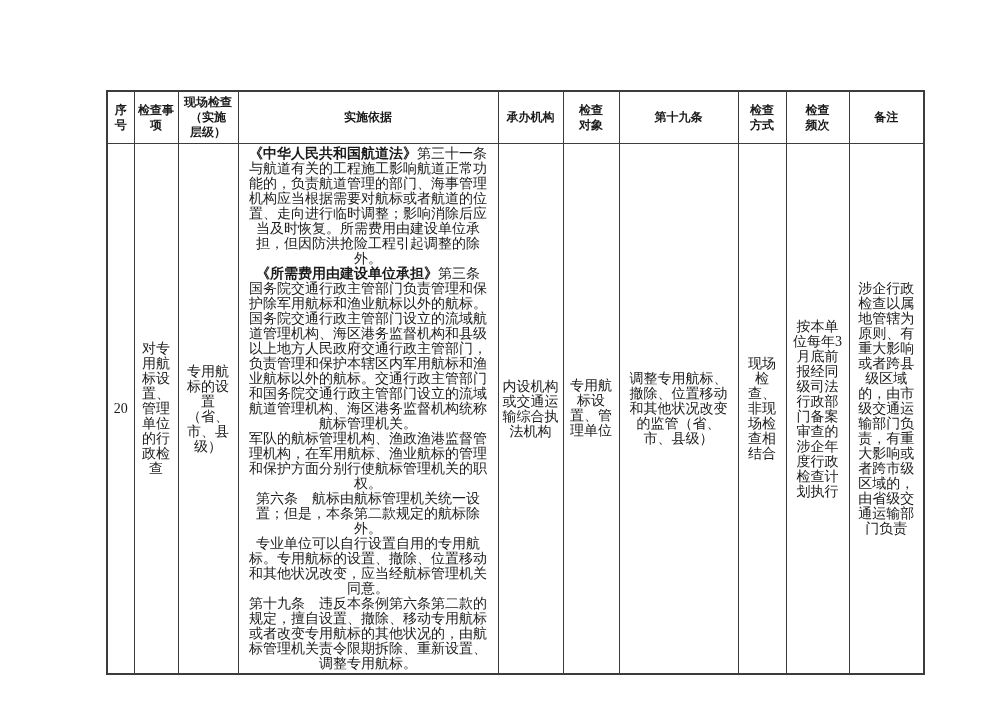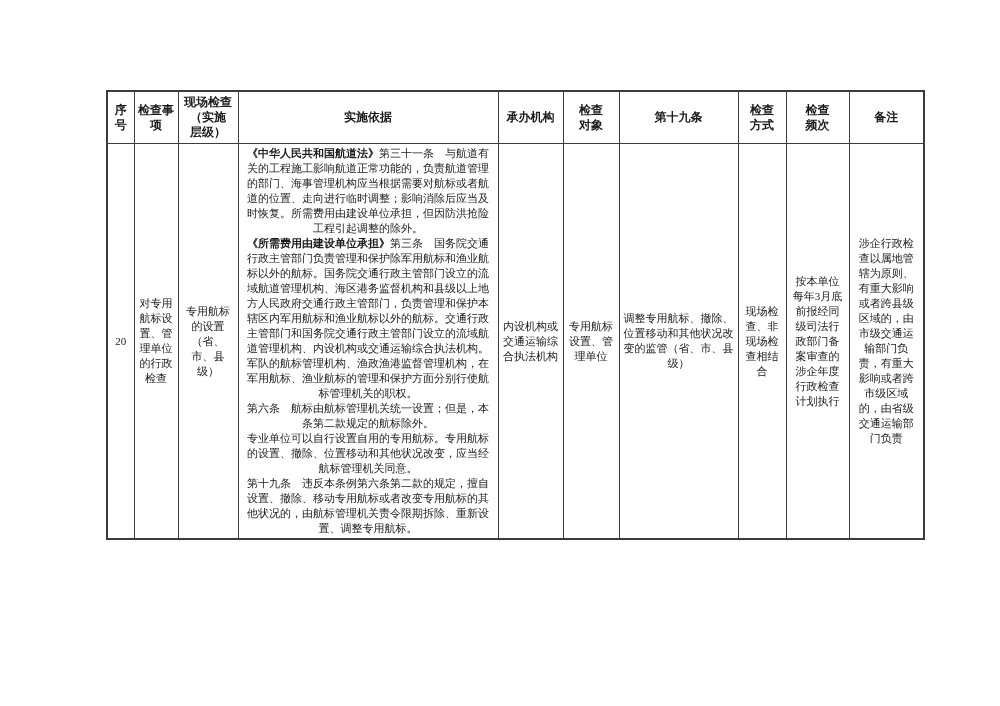--- a/index.html
+++ b/index.html
@@ -33,40 +33,40 @@
   table.insp th {
     font-size: 12px;
     font-weight: bold;
     line-height: 15px;
     text-align: center;
     white-space: pre-line;
     height: 47px;
     padding: 2px 2px;
   }
   table.insp td {
-    font-size: 11px;
+    font-size: 14px;
     line-height: 15px;
     text-align: center;
     height: 353px;
     padding: 2px 4px;
   }
   td.cell-basis {
     text-align: justify;
     font-size: 10.5px;
     line-height: 13.4px;
     padding: 2px 3px;
     vertical-align: middle;
   }
   td.cell-basis p {
     margin: 0;
   }
   td.cell-item    { padding: 2px 4px; line-height: 15px; }
   td.cell-subject { padding: 2px 5px; line-height: 15px; }
   td.cell-agency  { padding: 2px 4px; line-height: 15px; }
-  td.cell-target  { padding: 2px 6px; line-height: 15px; }
+  td.cell-target  { padding: 2px 6px; line-height: 15px; font-family: Liberation Mono, monospace; }
   td.cell-content { padding: 2px 4px; line-height: 16px; }
   td.cell-method  { padding: 2px 7px; line-height: 15px; }
   td.cell-frequency { padding: 2px 5px; line-height: 15px; text-align: left; }
   td.cell-remark    { padding: 2px 8px; line-height: 15px; text-align: left; }
   b.law-title { font-weight: bold; }
 </style>
 </head>
 <body>
 
 <div class="page">
@@ -104,21 +104,21 @@
         <th>备注</th>
       </tr>
     </thead>
     <tbody>
       <tr>
         <td class="cell-seq">20</td>
         <td class="cell-item">对专用航标设置、管理单位的行政检查</td>
         <td class="cell-subject">专用航标的设置（省、市、县级）</td>
         <td class="cell-basis">
           <p><b class="law-title">《中华人民共和国航道法》</b><span>第三十一条　与航道有关的工程施工影响航道正常功能的，负责航道管理的部门、海事管理机构应当根据需要对航标或者航道的位置、走向进行临时调整；影响消除后应当及时恢复。所需费用由建设单位承担，但因防洪抢险工程引起调整的除外。</span></p>
-          <p><b class="law-title">《所需费用由建设单位承担》</b><span>第三条　国务院交通行政主管部门负责管理和保护除军用航标和渔业航标以外的航标。国务院交通行政主管部门设立的流域航道管理机构、海区港务监督机构和县级以上地方人民政府交通行政主管部门，负责管理和保护本辖区内军用航标和渔业航标以外的航标。交通行政主管部门和国务院交通行政主管部门设立的流域航道管理机构、内设机构或交通运输综合执法机构。</span></p>
+          <p><b class="law-title">《所需费用由建设单位承担》</b><span>第三条　国务院交通行政主管部门负责管理和保护除军用航标和渔业航标以外的航标。国务院交通行政主管部门设立的流域航道管理机构、海区港务监督机构和县级以上地方人民政府交通行政主管部门，负责管理和保护本辖区内军用航标和渔业航标以外的航标。交通行政主管部门和国务院交通行政主管部门设立的流域航道管理机构、海区港务监督机构统称航标管理机关。</span></p>
           <p><b class="law-title"></b><span>军队的航标管理机构、渔政渔港监督管理机构，在军用航标、渔业航标的管理和保护方面分别行使航标管理机关的职权。</span></p>
           <p><b class="law-title"></b><span>第六条　航标由航标管理机关统一设置；但是，本条第二款规定的航标除外。</span></p>
           <p><b class="law-title"></b><span>专业单位可以自行设置自用的专用航标。专用航标的设置、撤除、位置移动和其他状况改变，应当经航标管理机关同意。</span></p>
           <p><b class="law-title"></b><span>第十九条　违反本条例第六条第二款的规定，擅自设置、撤除、移动专用航标或者改变专用航标的其他状况的，由航标管理机关责令限期拆除、重新设置、调整专用航标。</span></p>
         </td>
         <td class="cell-agency">内设机构或交通运输综合执法机构</td>
         <td class="cell-target">专用航标设置、管理单位</td>
         <td class="cell-content">调整专用航标、撤除、位置移动和其他状况改变的监管（省、市、县级）</td>
         <td class="cell-method">现场检查、非现场检查相结合</td>
         <td class="cell-frequency">按本单位每年3月底前报经同级司法行政部门备案审查的涉企年度行政检查计划执行</td>

